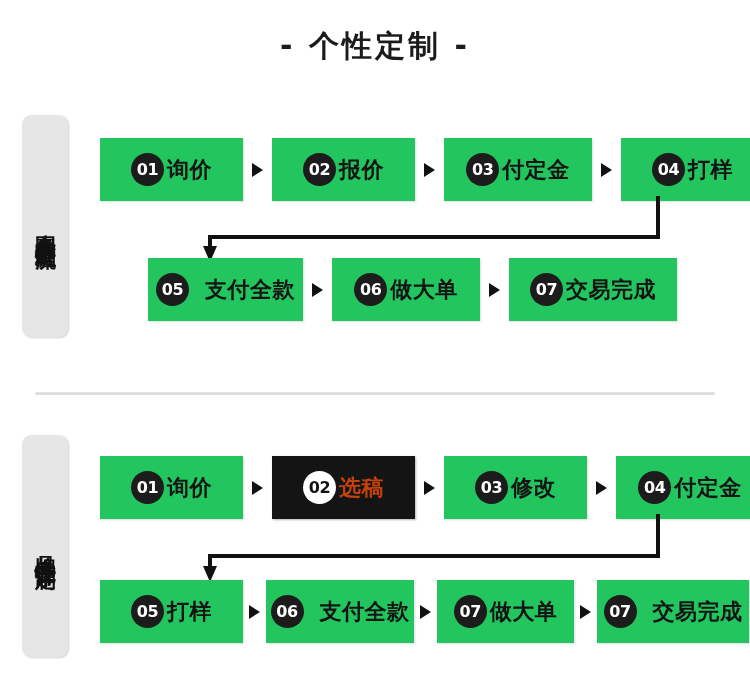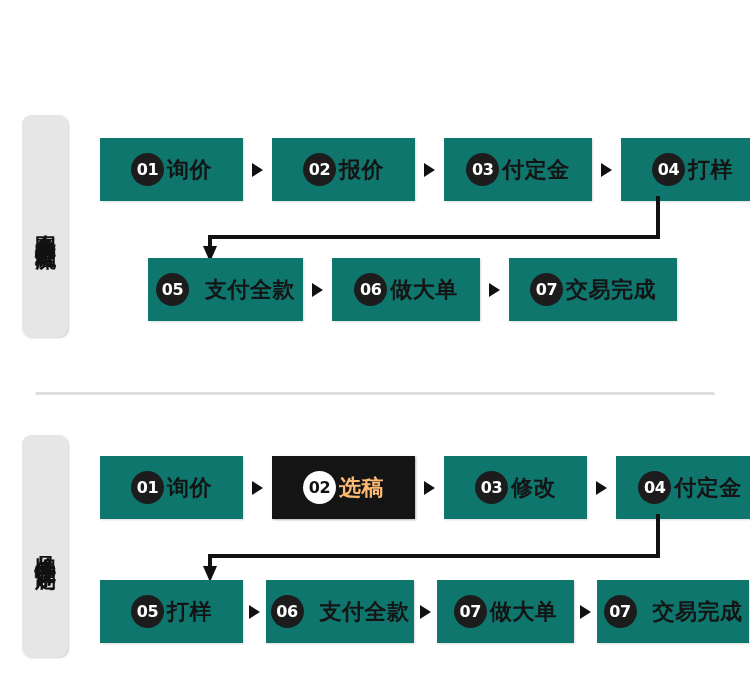--- a/index.html
+++ b/index.html
@@ -62,21 +62,21 @@
 
   
   .row { position: absolute; display: flex; align-items: center; }
   #s1-row-a { left: 100px; top: 26px; }
   #s1-row-b { left: 148px; top: 146px; }
   #s2-row-a { left: 100px; top: 24px; }
   #s2-row-b { left: 100px; top: 148px; }
 
   .step {
     height: 63px;
-    background: #0f766e;
+    background: #22c55e;
     display: flex;
     align-items: center;
     justify-content: center;
     padding: 0 14px;
     box-shadow: 1px 1px 2px rgba(0,0,0,0.14);
   }
   .step.highlight { background: #141414; box-shadow: 1px 1px 2px rgba(0,0,0,0.3); }
 
   .badge {
     width: 33px;
@@ -96,21 +96,21 @@
   .step.highlight .badge { background: #ffffff; color: #111111; }
 
   .step-label {
     font-size: 22px;
     font-weight: bold;
     color: #141414;
     white-space: nowrap;
     margin-left: 3px;
     letter-spacing: 0.5px;
   }
-  .step.highlight .step-label { color: #fdba74; }
+  .step.highlight .step-label { color: #c2410c; }
   .step.tight .step-label { margin-left: 16px; }
 
   
   .arrow-sep {
     width: 0; height: 0;
     border-top: 7px solid transparent;
     border-bottom: 7px solid transparent;
     border-left: 11px solid #111111;
     margin: 0 9px;
     flex: 0 0 auto;
@@ -131,20 +131,21 @@
     height: 3px;
     background: #dedede;
     border-radius: 2px;
   }
 </style>
 </head>
 <body>
 
 <div class="page">
 
+  <div class="title">- 个性定制 -</div>
 
   <div class="section" id="section-1">
 
     <div class="side-label">
       <span class="vtext">来图来样定制流程</span>
     </div>
 
     <div class="row" id="s1-row-a">
       <div class="step" style="width:143px;">
         <span class="badge">01</span>

